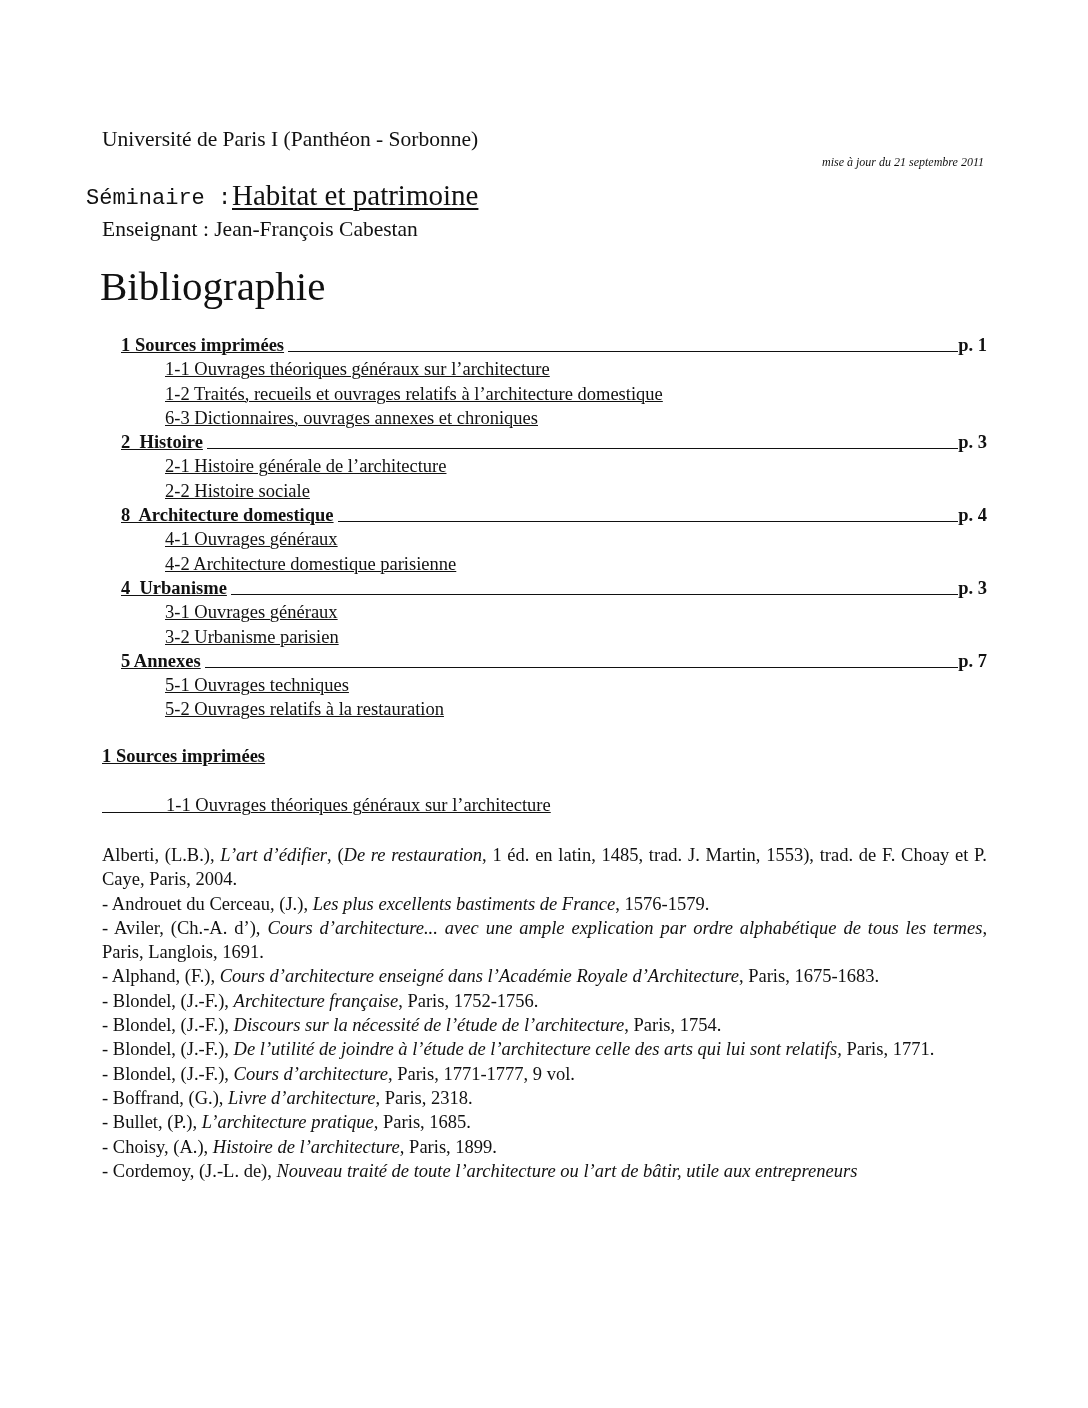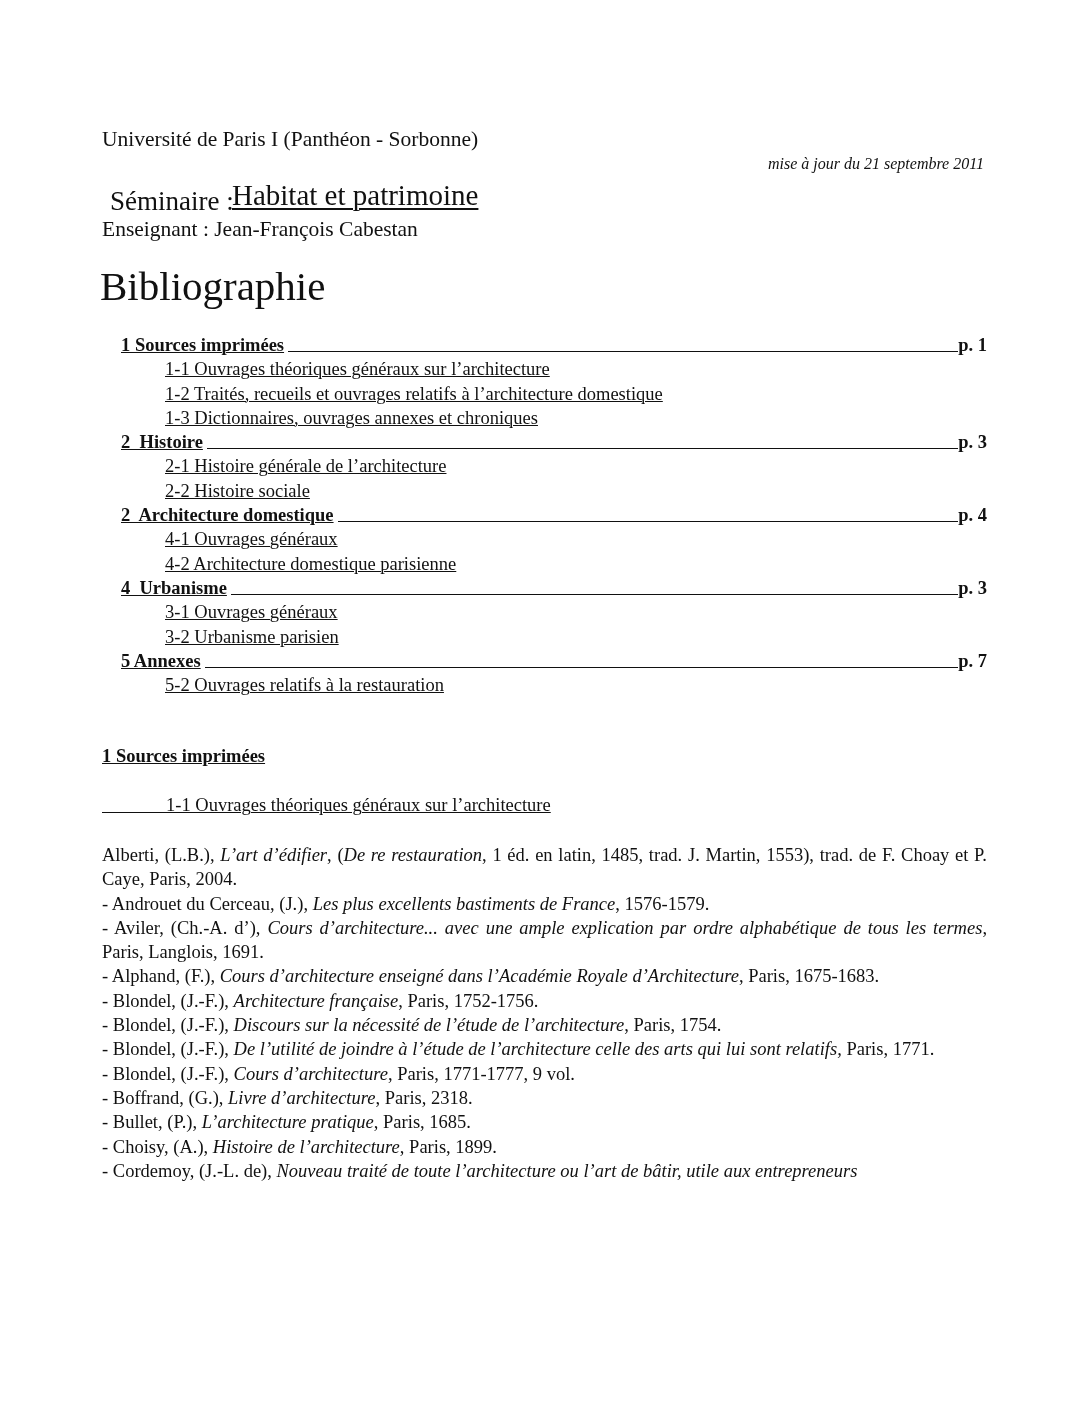--- a/index.html
+++ b/index.html
@@ -2,22 +2,22 @@
 <html><head>
   <meta charset="utf-8">
   <style>
     html, body { margin: 0; padding: 0; background: #ffffff; }
     body {
       width: 1088px; height: 1408px; position: relative; overflow: hidden;
       font-family: "Liberation Serif", "DejaVu Serif", serif; color: #111;
     }
     .abs { position: absolute; white-space: nowrap; }
     .univ { left: 102px; top: 127px; font-size: 21.5px; }
-    .update { right: 104px; top: 155px; font-size: 16px; font-style: italic; }
-    .seminar-label { left: 110px; top: 186px; font-size: 27px; }
+    .update { right: 104px; top: 155px; font-size: 12px; font-style: italic; }
+    .seminar-label { left: 86px; top: 186px; font-size: 22px; font-family: Liberation Mono, monospace; }
     .seminar-title { left: 232px; top: 179px; font-size: 29px; text-decoration: underline; text-underline-offset: 3px; text-decoration-thickness: 1.5px; }
     .teacher { left: 102px; top: 217px; font-size: 21.5px; }
     .doc-title { left: 100px; top: 262px; font-size: 41px; }
 
     .toc { position: absolute; left: 121px; top: 333px; width: 866px; }
     .toc-row { position: relative; height: 24.3px; font-size: 18.5px; line-height: 24px; }
     .toc-section { font-weight: bold; display: flex; align-items: flex-end; }
     .toc-section .label { text-decoration: underline; text-decoration-thickness: 1.4px; white-space: pre; }
     .toc-section .leader { flex: 1; border-bottom: 1.6px solid #111; margin-bottom: 5px; margin-left: 4px; height: 0; }
     .toc-section .page { margin-left: 0; }
@@ -43,47 +43,48 @@
 <div class="abs doc-title">Bibliographie</div>
 
 <div class="toc" id="toc">
     <div class="toc-row toc-section">
       <span class="label">1 Sources imprimées</span>
       <span class="leader"></span>
       <span class="page">p. 1</span>
     </div>
     <div class="toc-row toc-sub">1-1 Ouvrages théoriques généraux sur l’architecture</div>
     <div class="toc-row toc-sub">1-2 Traités, recueils et ouvrages relatifs à l’architecture domestique</div>
-    <div class="toc-row toc-sub">1-3 Dictionnaires, ouvrages annexes et chroniques</div>
+    <div class="toc-row toc-sub">6-3 Dictionnaires, ouvrages annexes et chroniques</div>
     <div class="toc-row toc-section">
       <span class="label">2  Histoire</span>
       <span class="leader"></span>
       <span class="page">p. 3</span>
     </div>
     <div class="toc-row toc-sub">2-1 Histoire générale de l’architecture</div>
     <div class="toc-row toc-sub">2-2 Histoire sociale</div>
     <div class="toc-row toc-section">
-      <span class="label">2  Architecture domestique</span>
+      <span class="label">8  Architecture domestique</span>
       <span class="leader"></span>
       <span class="page">p. 4</span>
     </div>
     <div class="toc-row toc-sub">4-1 Ouvrages généraux</div>
     <div class="toc-row toc-sub">4-2 Architecture domestique parisienne</div>
     <div class="toc-row toc-section">
       <span class="label">4  Urbanisme</span>
       <span class="leader"></span>
       <span class="page">p. 3</span>
     </div>
     <div class="toc-row toc-sub">3-1 Ouvrages généraux</div>
     <div class="toc-row toc-sub">3-2 Urbanisme parisien</div>
     <div class="toc-row toc-section">
       <span class="label">5 Annexes</span>
       <span class="leader"></span>
       <span class="page">p. 7</span>
     </div>
+    <div class="toc-row toc-sub">5-1 Ouvrages techniques</div>
     <div class="toc-row toc-sub">5-2 Ouvrages relatifs à la restauration</div>
   </div>
 
 <div class="abs sec-head">1 Sources imprimées</div>
 <div class="abs subsec-head">
   <span class="pad"></span><span class="txt">1-1 Ouvrages théoriques généraux sur l’architecture</span>
 </div>
 
 <div class="biblio" id="biblio">
     <p class="entry"><span>Alberti, (L.B.), </span><i>L’art d’édifier</i><span>, (</span><i>De re restauration</i><span>, 1 éd. en latin, 1485, trad. J. Martin, 1553), trad. de F. Choay et P. Caye, Paris, 2004.</span></p>

